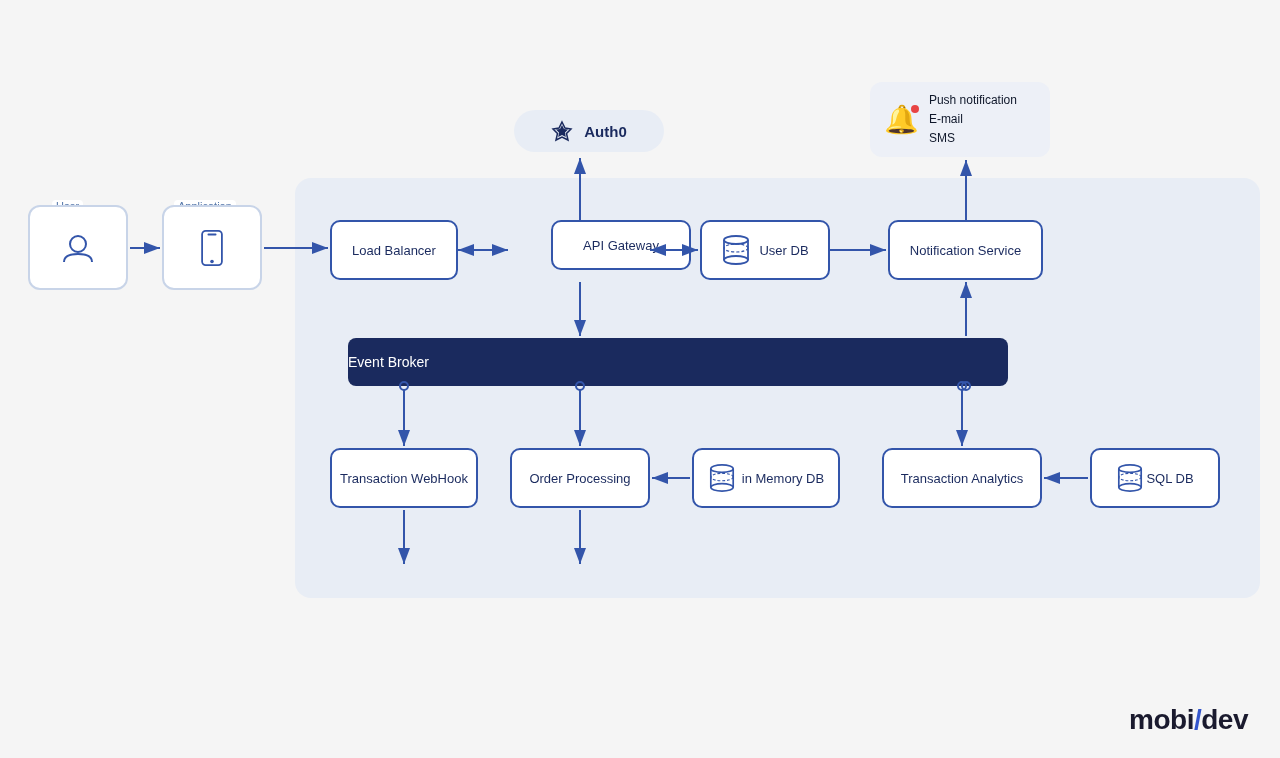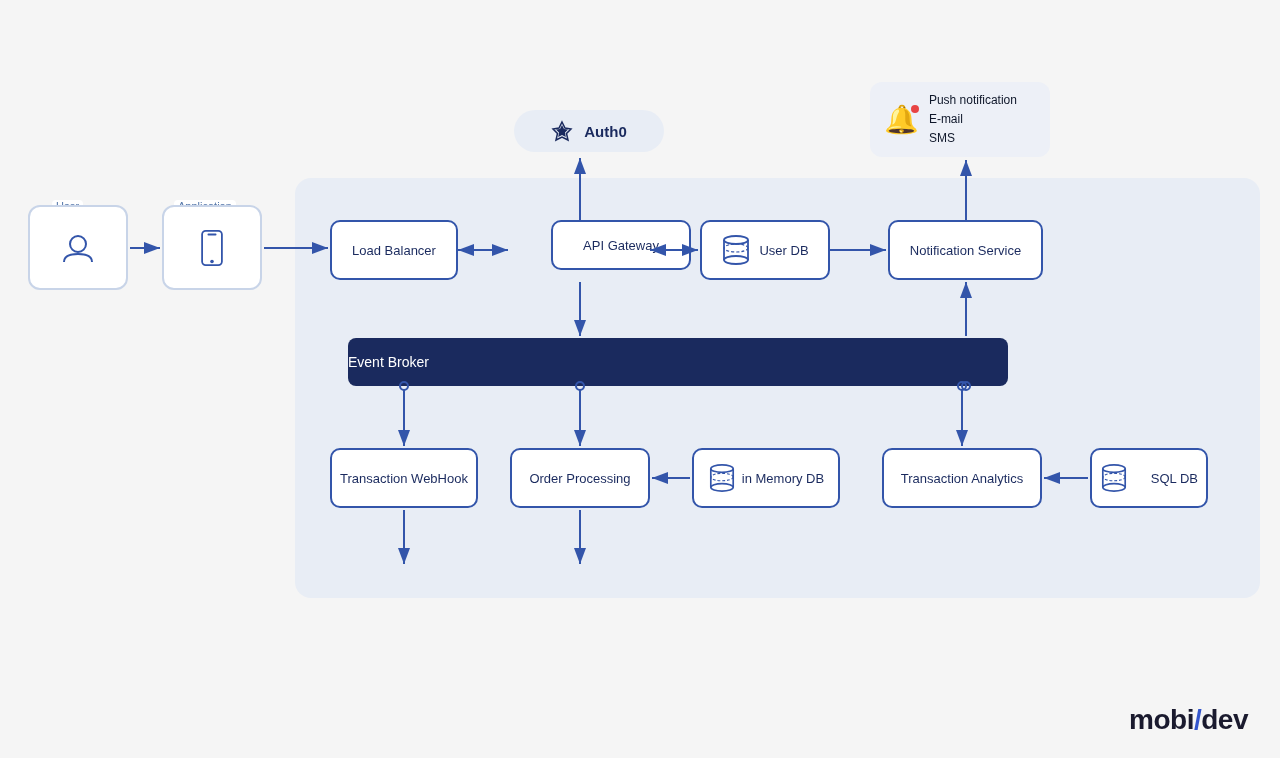--- a/index.html
+++ b/index.html
@@ -306,21 +306,21 @@
     <svg width="28" height="30" viewBox="0 0 30 32">
       <ellipse cx="15" cy="6" rx="12" ry="4" fill="none" stroke="#3355aa" stroke-width="1.8"></ellipse>
       <ellipse cx="15" cy="26" rx="12" ry="4" fill="none" stroke="#3355aa" stroke-width="1.8"></ellipse>
       <line x1="3" y1="6" x2="3" y2="26" stroke="#3355aa" stroke-width="1.8"></line>
       <line x1="27" y1="6" x2="27" y2="26" stroke="#3355aa" stroke-width="1.8"></line>
       <ellipse cx="15" cy="15" rx="12" ry="4" fill="none" stroke="#3355aa" stroke-width="1.2" stroke-dasharray="3,2"></ellipse>
     </svg>
     <span>in Memory DB</span>
   </div>
 
-  <div class="service-box" style="top:448px; left:1090px; width:118px; height:60px; gap:2px;justify-content:space-between;">
+  <div class="service-box" style="top:448px; left:1090px; width:130px; height:60px; gap:2px;">
     <svg width="28" height="30" viewBox="0 0 30 32">
       <ellipse cx="15" cy="6" rx="12" ry="4" fill="none" stroke="#3355aa" stroke-width="1.8"></ellipse>
       <ellipse cx="15" cy="26" rx="12" ry="4" fill="none" stroke="#3355aa" stroke-width="1.8"></ellipse>
       <line x1="3" y1="6" x2="3" y2="26" stroke="#3355aa" stroke-width="1.8"></line>
       <line x1="27" y1="6" x2="27" y2="26" stroke="#3355aa" stroke-width="1.8"></line>
       <ellipse cx="15" cy="15" rx="12" ry="4" fill="none" stroke="#3355aa" stroke-width="1.2" stroke-dasharray="3,2"></ellipse>
     </svg>
     <span>SQL DB</span>
   </div>
 

